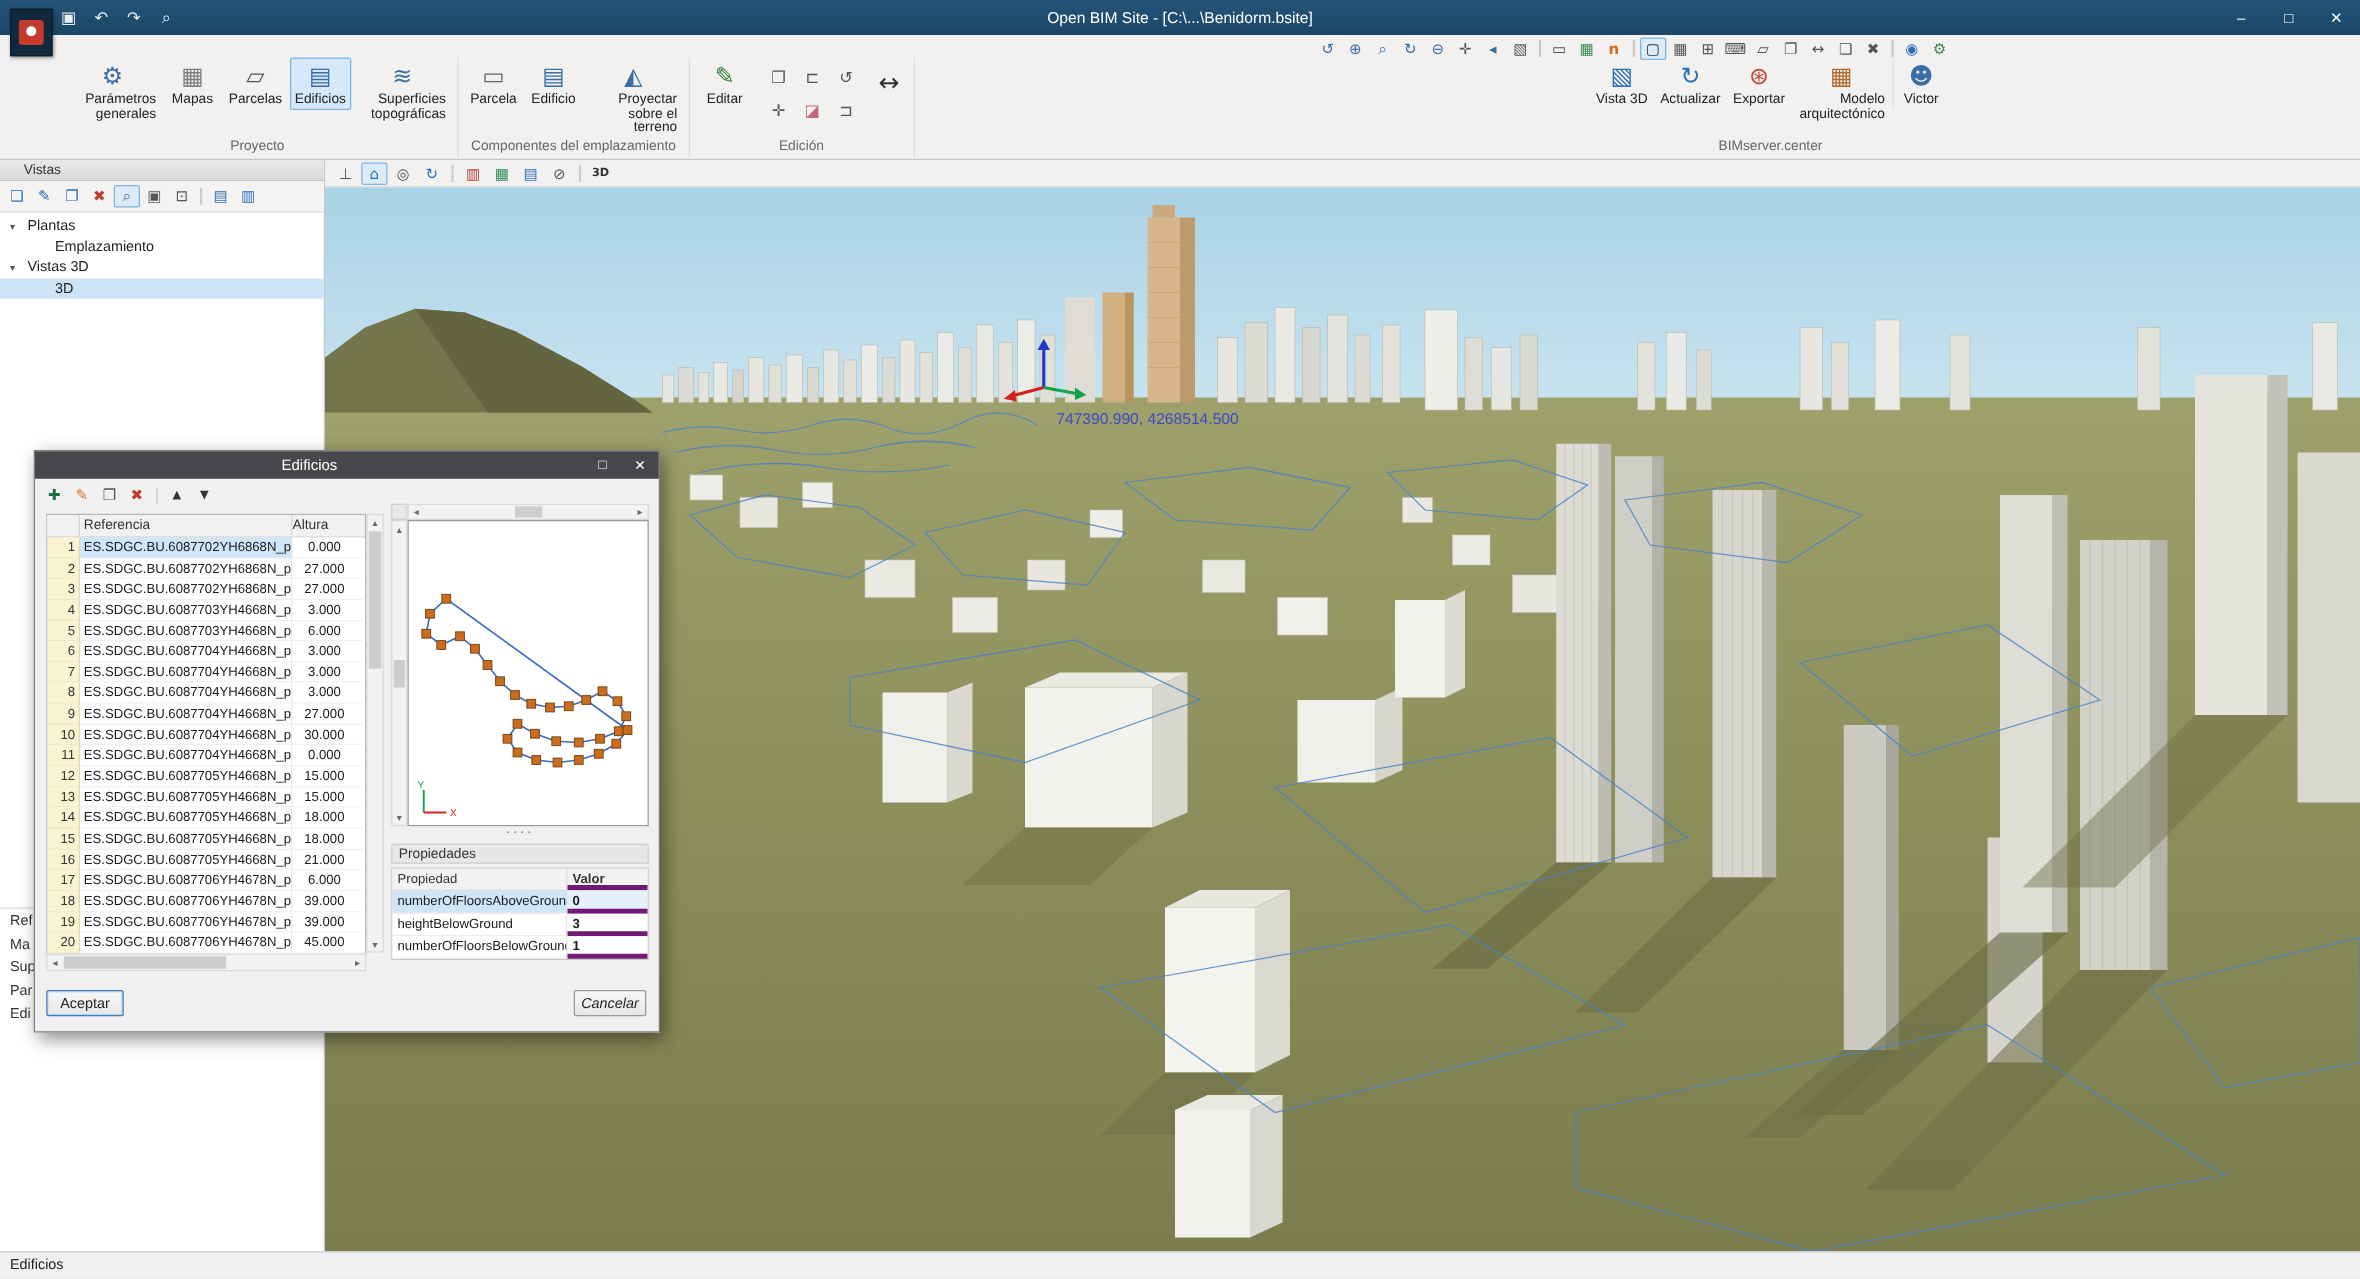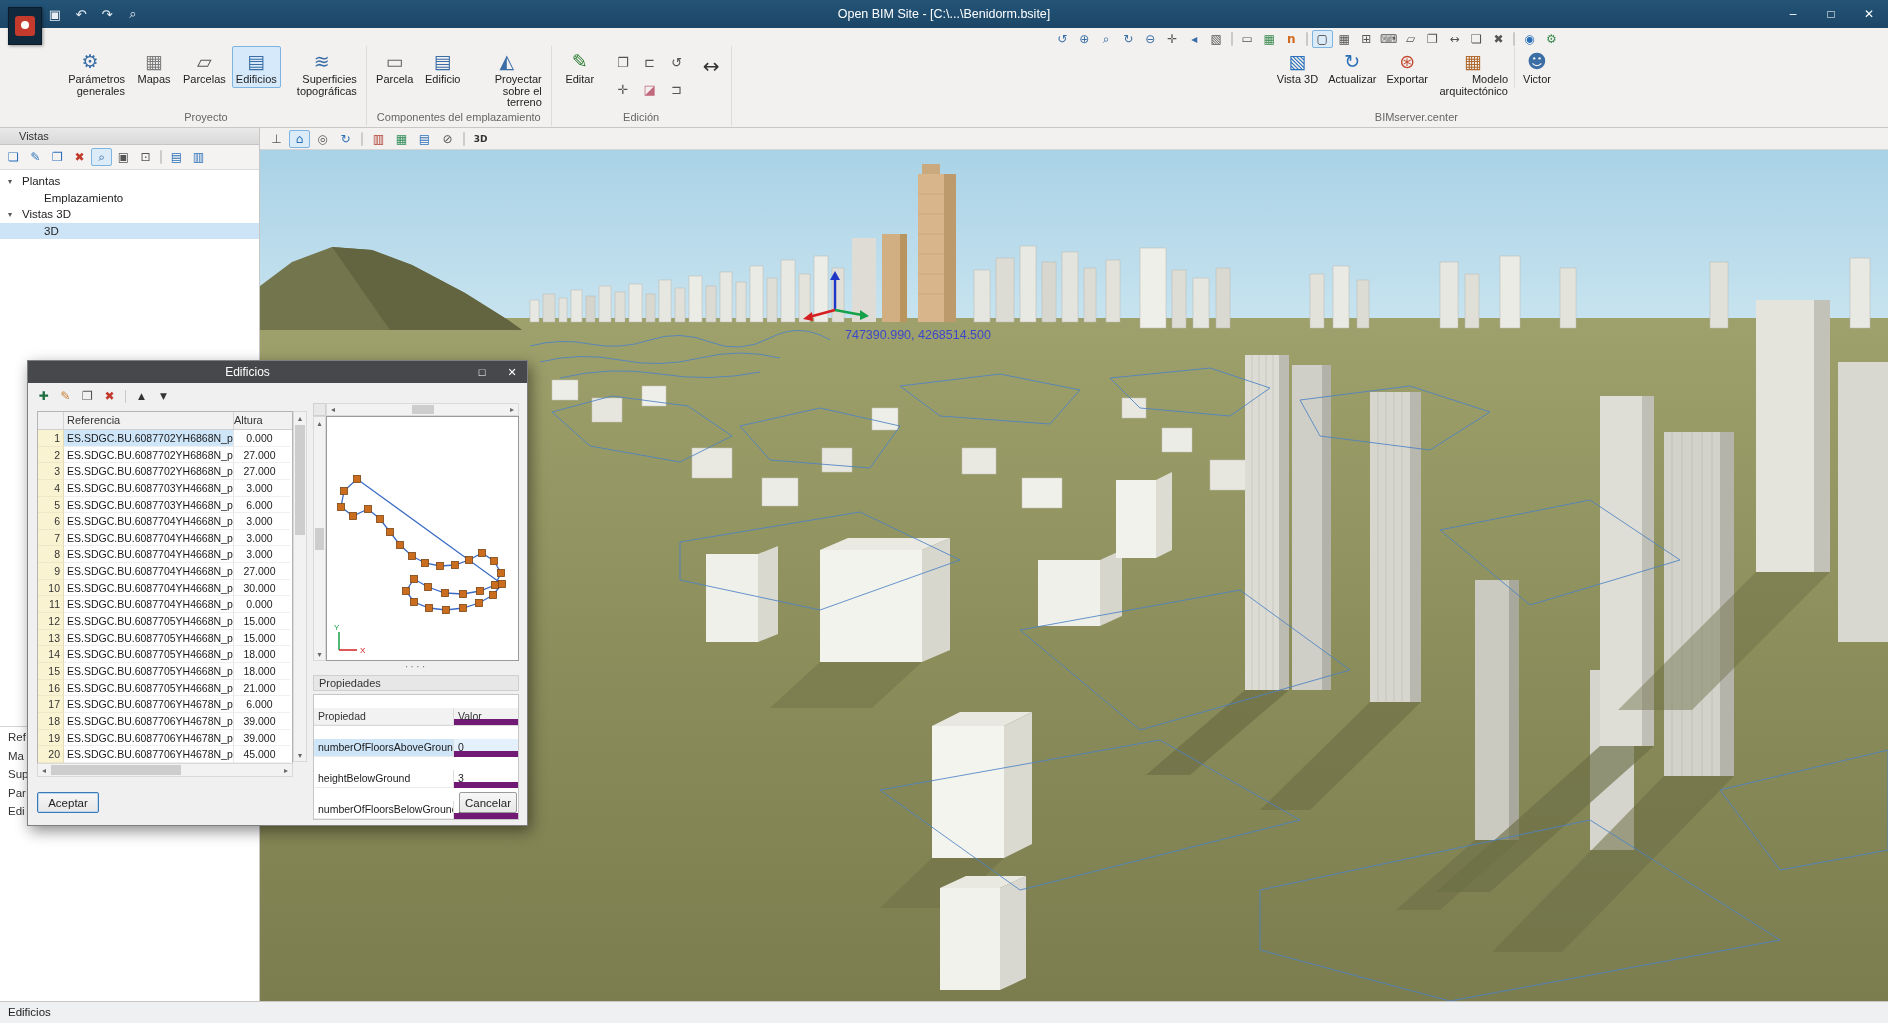--- a/index.html
+++ b/index.html
@@ -97,32 +97,32 @@
   .p-vscroll{position:absolute;left:0;top:13px;width:13px;bottom:0;background:#f2f2f2;border:1px solid #d9d9d9;display:flex;flex-direction:column;align-items:center;justify-content:space-between;}
   .pthumb.h{width:22px;height:9px;background:#cdcdcd;}
   .pthumb.v{height:22px;width:9px;background:#cdcdcd;}
   .p-canvas{position:absolute;left:13px;top:13px;right:0;bottom:0;background:#fff;border:1px solid #9a9a9a;}
   .p-axis{position:absolute;left:4px;bottom:4px;}
   .splitter{position:absolute;left:285px;top:302px;width:206px;height:9px;text-align:center;line-height:6px;color:#777;letter-spacing:2px;font-size:11px;}
 
   .props{position:absolute;left:285px;top:314px;width:206px;}
   .props-title{height:16px;background:#e7e7e7;border:1px solid #cfcfcf;font-size:11px;padding:1px 5px;color:#333;}
   .props-tbl{border:1px solid #c6c6c6;margin-top:3px;background:#fff;}
-  .prow{display:flex;height:18px;line-height:17px;font-size:10.5px;color:#1a1a1a;margin-top:13px;}
+  .prow{display:flex;height:18px;line-height:17px;font-size:10.5px;color:#1a1a1a;}
   .prow.phead{background:#f2f2f2;border-bottom:1px solid #d9d9d9;color:#333;}
   .p-name{width:140px;flex:none;padding-left:4px;border-right:1px solid #ddd;border-bottom:1px solid #ececec;background:transparent;overflow:hidden;white-space:nowrap;}
-  .p-val{flex:1;padding-left:4px;border-bottom:6px solid #701a75;}
+  .p-val{flex:1;padding-left:4px;border-bottom:4px solid #701a75;font-weight:bold;}
   .prow:not(.phead) .p-name{background:#fff;}
   .prow:not(.phead) .p-val{background:#fff;}
   .p-name.sel{background:#cfe5f8 !important;}
   .p-val.selv{background:#e4f0fb !important;}
 
   .dbtn{position:absolute;bottom:12px;height:21px;font-size:11.5px;font-family:"Liberation Sans",sans-serif;background:linear-gradient(#f7f7f7,#e7e7e7);border:1px solid #9a9a9a;border-radius:2px;color:#222;}
   .dbtn.accept{left:9px;width:62px;border-color:#3b78b8;box-shadow:0 0 0 1px #bcd8ef inset;}
-  .dbtn.cancel{right:10px;width:58px;}
+  .dbtn.cancel{right:10px;width:58px;font-style:italic;}
 </style>
 </head>
 <body>
 
 <div id="window">
 
   <div class="titlebar">
     <div class="qat">
 
     <span class="qicon">▣</span>

